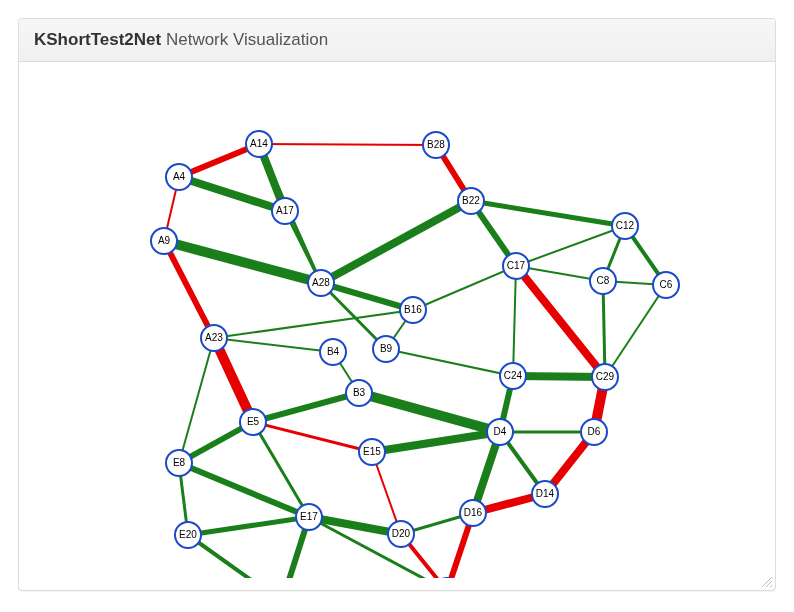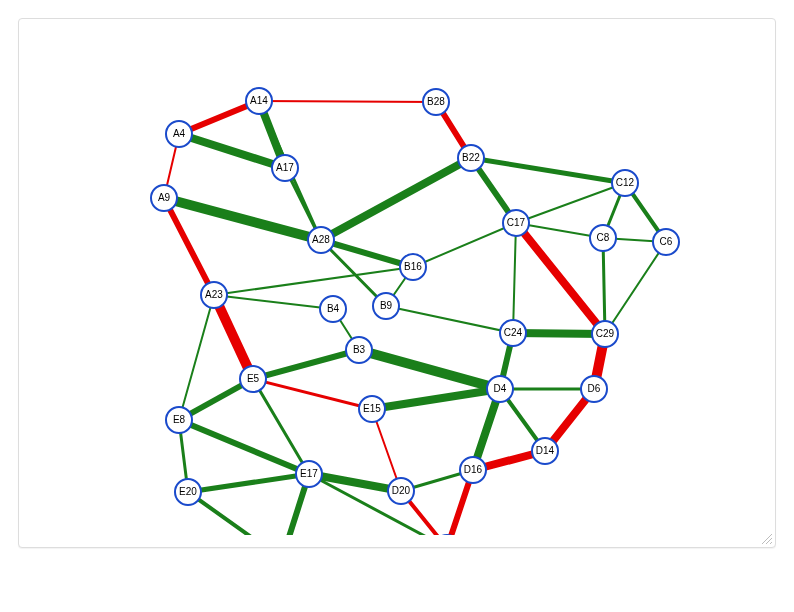--- a/index.html
+++ b/index.html
@@ -40,20 +40,24 @@
     bottom: 3px;
     width: 12px;
     height: 12px;
     opacity: .55;
   }
 </style>
 </head>
 <body>
 
 <div class="panel">
+  <div class="panel-heading">
+    <span class="bold">KShortTest2Net</span>
+    <span>Network Visualization</span>
+  </div>
   <div class="panel-body">
     <svg id="net" width="732" height="504">
         <g>
           <line x1="228" y1="70" x2="405" y2="71" stroke="#e60000" stroke-width="2" stroke-linecap="round"></line>
           <line x1="228" y1="70" x2="148" y2="103" stroke="#e60000" stroke-width="6" stroke-linecap="round"></line>
           <line x1="228" y1="70" x2="254" y2="137" stroke="#1a7f1a" stroke-width="8" stroke-linecap="round"></line>
           <line x1="148" y1="103" x2="254" y2="137" stroke="#1a7f1a" stroke-width="8" stroke-linecap="round"></line>
           <line x1="148" y1="103" x2="133" y2="167" stroke="#e60000" stroke-width="2" stroke-linecap="round"></line>
           <line x1="133" y1="167" x2="290" y2="209" stroke="#1a7f1a" stroke-width="10" stroke-linecap="round"></line>
           <line x1="254" y1="137" x2="290" y2="209" stroke="#1a7f1a" stroke-width="3" stroke-linecap="round"></line>

